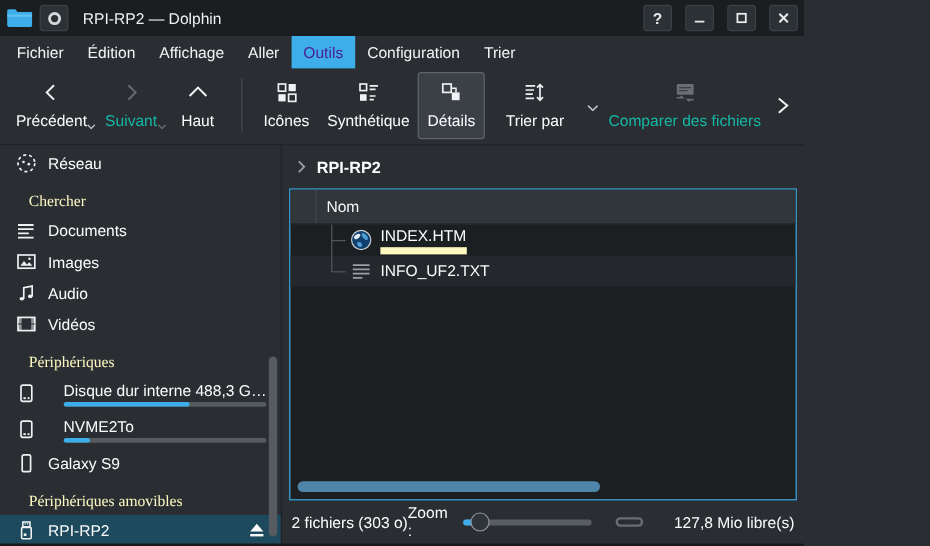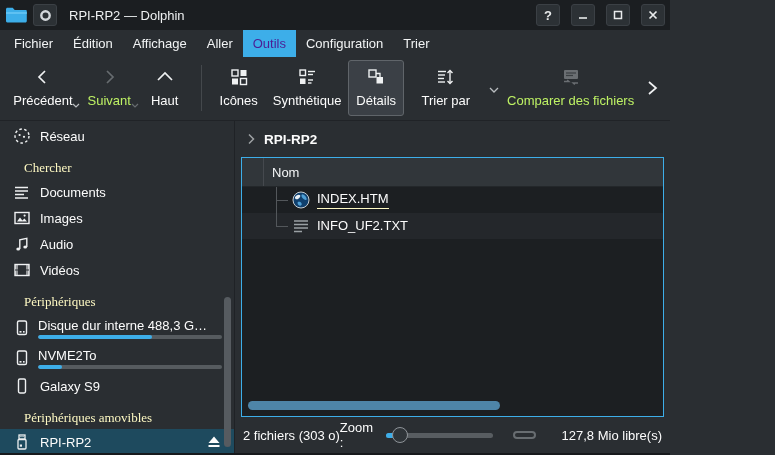--- a/index.html
+++ b/index.html
@@ -23,36 +23,36 @@
   .menubar { height:27px; flex:0 0 27px; display:flex; align-items:stretch; padding:0 4px; background:#2a2e32; }
   .menu-item { display:flex; align-items:center; padding:0 10px; color:#f2f4f5; cursor:default; }
   .menu-item.active { background:#3daee9; color:#4c1d95; }
 
   
   .toolbar { height:64px; flex:0 0 64px; display:flex; align-items:center; padding:2px 6px 4px 6px; border-bottom:1px solid #202327; }
   .tbtn { position:relative; height:56px; min-width:52px; padding:4px 8px 2px 8px; display:flex; flex-direction:column; align-items:center; justify-content:flex-start; gap:5px; border:1px solid transparent; border-radius:3px; }
   .tbtn .ticon { height:24px; display:flex; align-items:center; justify-content:center; }
   .tbtn .tlabel { white-space:nowrap; line-height:14px; }
   .tbtn.checked { background:#3b4046; border-color:#60656a;align-items:center; }
-  .tbtn.disabled { color:#bef264;align-items:center; }
+  .tbtn.disabled { color:#14b8a6;align-items:center; }
   .tbtn.disabled svg .st { stroke:#676c70 !important; }
   .caret-after { position:absolute; right:-1px; bottom:7px; }
   .caret-side  { position:absolute; right:-12px; top:26px; }
   .tb-sep { width:1px; height:46px; background:#44484c; margin:0 10px; }
   .tb-overflow { margin-left:auto; width:26px; height:46px; display:flex; align-items:center; justify-content:center; }
 
   
   .content { flex:1; display:flex; overflow:hidden; }
 
   
   .sidebar { width:235px; flex:0 0 235px; background:#2a2e32; border-right:1px solid #1f2226; position:relative; padding-top:2px; display:flex; flex-direction:column; overflow:hidden; }
   .side-item { height:26px; flex:0 0 26px; display:flex; align-items:center; gap:9px; padding:0 12px 0 13px; white-space:nowrap; }
   .side-header { height:22px; flex:0 0 22px; margin-top:8px; display:flex; align-items:center; padding:0 24px; color:#fef9c3;font-family:Liberation Serif, serif; }
   .side-icn { width:18px; height:18px; flex:0 0 18px; display:flex; align-items:center; justify-content:center; }
-  .side-dev { height:30px; flex:0 0 30px; display:flex; align-items:center; gap:7px; padding:0 12px 0 13px; }
+  .side-dev { height:30px; flex:0 0 30px; display:flex; align-items:center; gap:22px; padding:0 12px 0 13px; }
   .dev-body { flex:1; min-width:0; }
   .dev-label { line-height:15px; overflow:hidden; white-space:nowrap; }
   .usage-track { height:4px; border-radius:2px; background:#565b5f; margin-top:2px; overflow:hidden; }
   .usage-fill { height:100%; background:#3daee9; border-radius:2px; }
   .side-item.selected { background:#1e4a5e; }
   .eject { margin-left:auto; }
   .side-scrollbar { position:absolute; right:3px; top:176px; width:7px; height:150px; border-radius:3.5px; background:#565b60; }
 
   
   .main { flex:1; display:flex; flex-direction:column; overflow:hidden; }
@@ -64,21 +64,21 @@
   .expander-cell { width:22px; flex:0 0 22px; border-right:1px solid #45494e; }
   .col-label { display:flex; align-items:center; padding-left:8px; color:#f4f6f7; }
 
   .rows { position:relative; }
   .frow { height:26px; display:flex; align-items:center; padding-left:50px; gap:7px; }
   .frow.alt { background:#24272b; }
   .tree-v  { position:absolute; left:34px; top:0;  width:1px; height:39px; background:#53575b; }
   .tree-h1 { position:absolute; left:34px; top:13px; width:12px; height:1px; background:#53575b; }
   .tree-h2 { position:absolute; left:34px; top:39px; width:12px; height:1px; background:#53575b; }
   .fname { line-height:16px; }
-  .fname.link { border-bottom:1px solid #fef9c3; padding-bottom:1px; }
+  .fname.link { border-bottom:6px solid #fef9c3; padding-bottom:1px; }
 
   .hscrollbar { position:absolute; left:6px; bottom:6px; width:252px; height:9px; background:#4e85a8; border-radius:4.5px; }
 
   
   .statusbar { height:36px; flex:0 0 36px; display:flex; align-items:center; padding:0 8px 0 8px; }
   .sb-left { white-space:nowrap; }
   .sb-spacer { flex:1; }
   .zoom-group { display:flex; align-items:center; gap:8px; }
   .zoom-slider { position:relative; width:112px; height:18px; }
   .zs-track { position:absolute; left:0; right:0; top:7px; height:5px; border-radius:2.5px; background:#585d61; }

